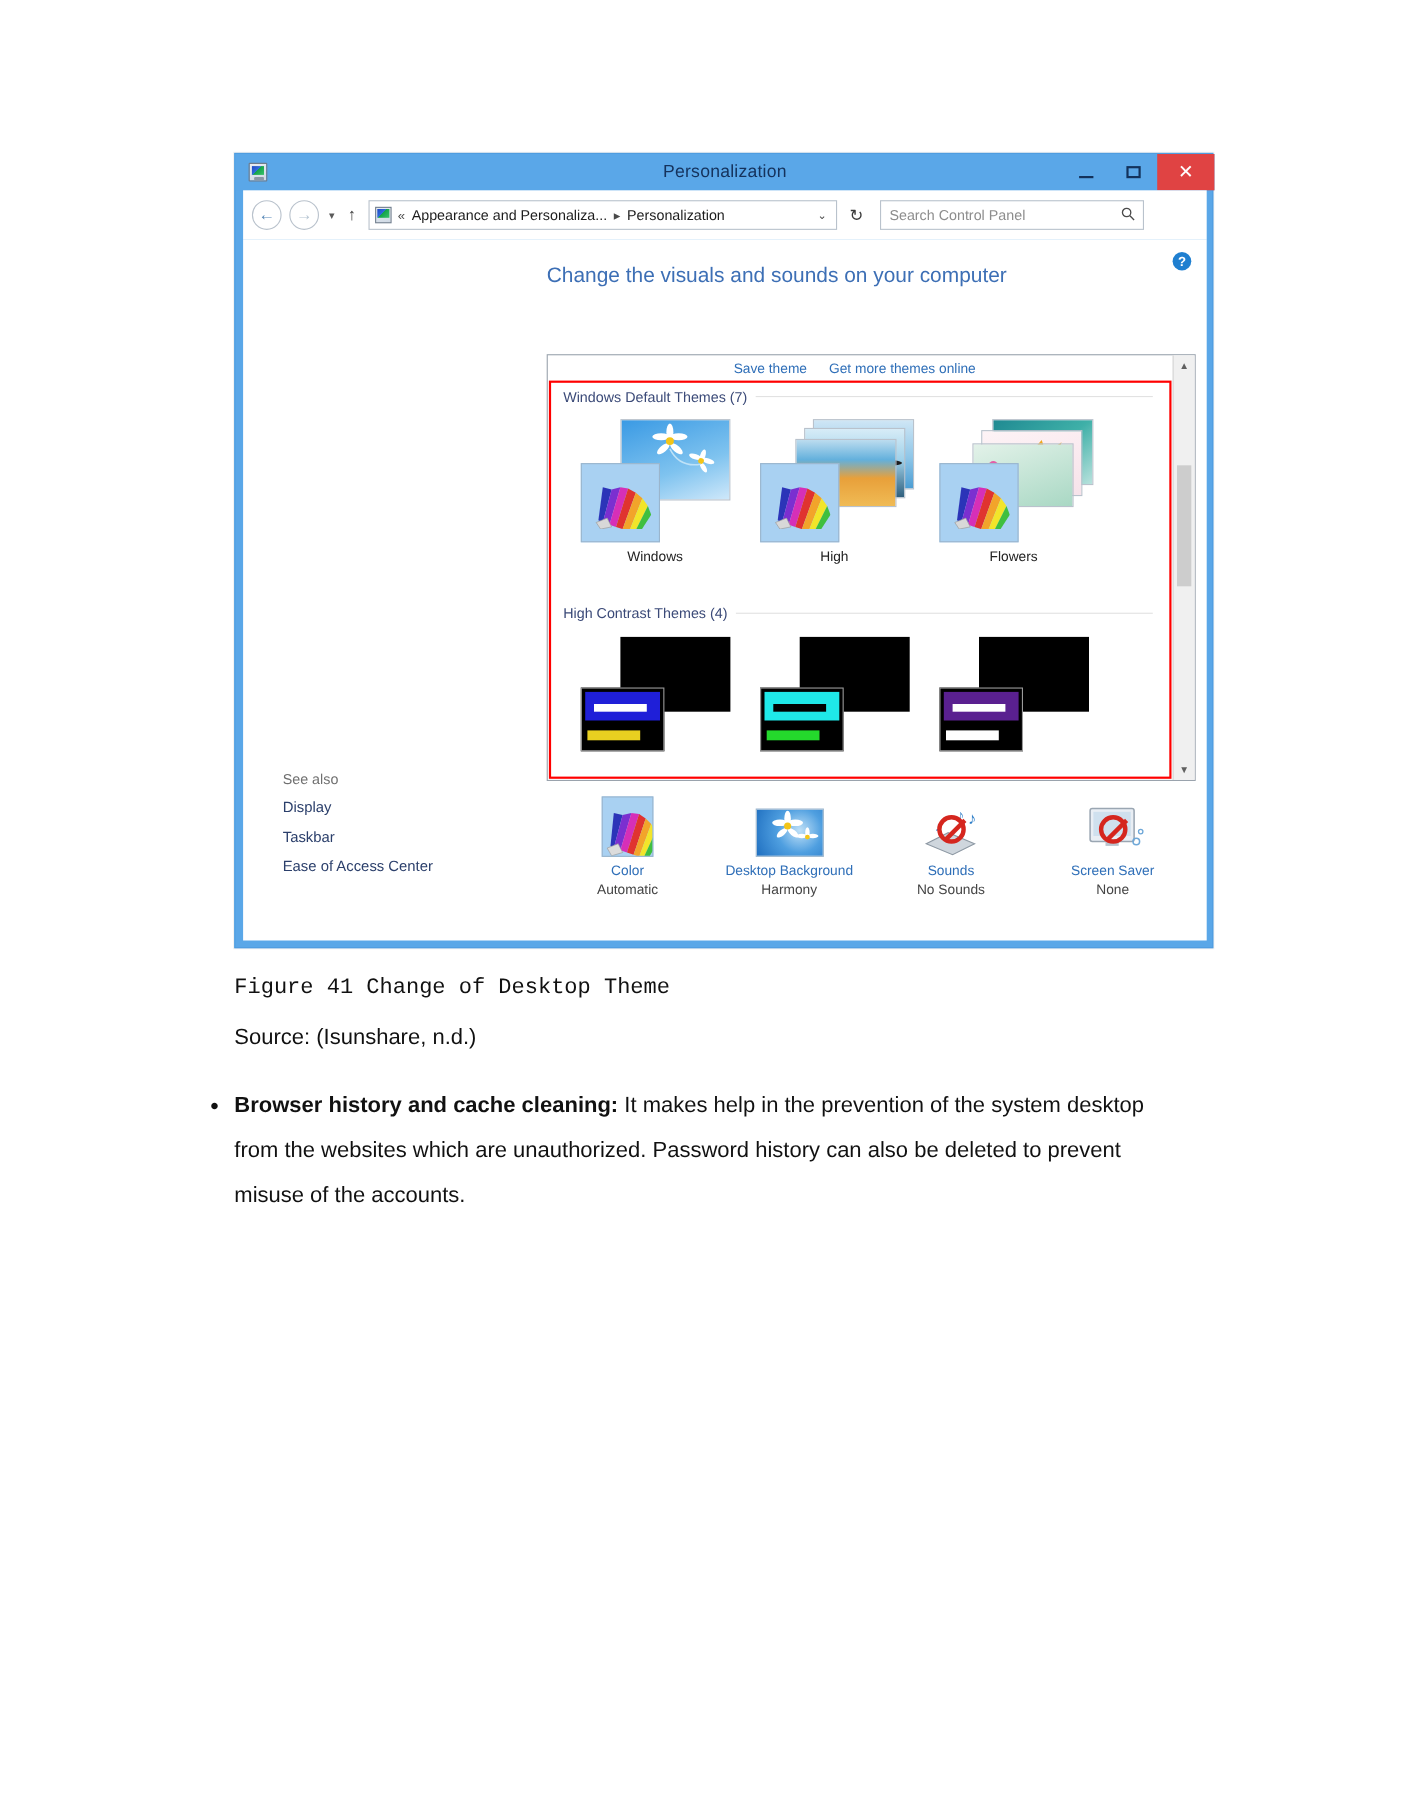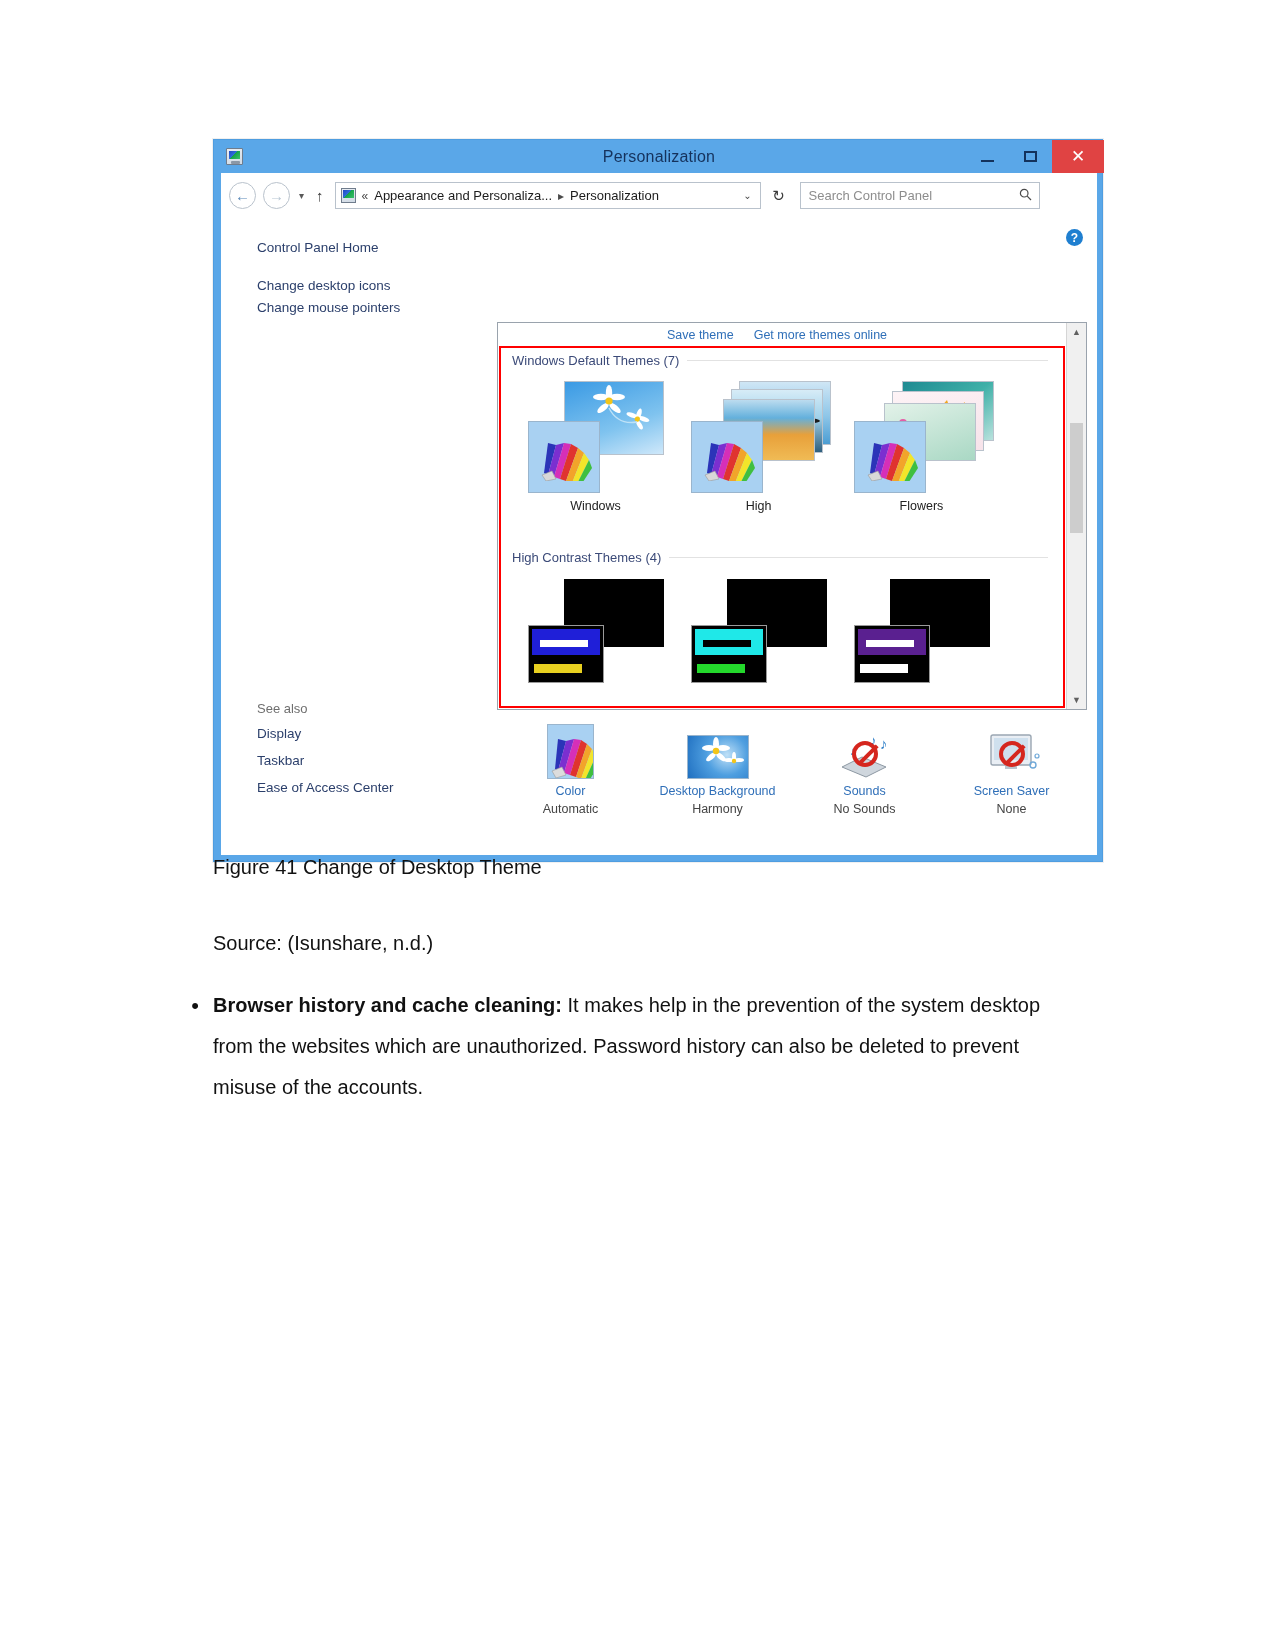--- a/index.html
+++ b/index.html
@@ -238,35 +238,30 @@
             <line x1="8.2" y1="8.2" x2="12" y2="12" stroke="#4a4a4a" stroke-width="1.2"></line>
           </svg>
         </span>
       </div>
     </div>
 
     <div class="content">
 
       <div class="help-ico">?</div>
 
-      <div class="leftnav">
-        <div class="lnk">Control Panel Home</div>
-        <div class="gap"></div>
-        <div class="lnk">Change desktop icons</div>
-        <div class="lnk">Change mouse pointers</div>
-      </div>
 
       <div class="seealso">
         <div class="hd">See also</div>
         <div class="lnk">Display</div>
         <div class="lnk">Taskbar</div>
         <div class="lnk">Ease of Access Center</div>
       </div>
 
       <div class="main">
+        <div class="h1">Change the visuals and sounds on your computer</div>
       </div>
 
       <div class="themebox">
         <div class="themebox-head">
           <span style="color:#2f6fb8">Save theme</span>
           <span style="color:#2f6fb8">Get more themes online</span>
         </div>
 
         <div class="redbox"></div>
 
@@ -524,21 +519,21 @@
           </div>
           <div class="blabel">Screen Saver</div>
           <div class="bvalue">None</div>
         </div>
 
       </div>
 
     </div>
   </div>
 
-  <div class="cap" style="left:213px; top:856px;">Figure 41 Change of Desktop Theme</div>
+  <div class="cap" style="left:213px; top:887px;font-family:Liberation Mono, monospace;">Figure 41 Change of Desktop Theme</div>
   <div class="cap" style="left:213px; top:932px;">Source: (Isunshare, n.d.)</div>
 
   <div class="bullet-row">
     <div class="bullet-dot">•</div>
     <div class="bullet-text">
       <b>Browser history and cache cleaning:</b><span> It makes help in the prevention of the system desktop from the websites which are unauthorized. Password history can also be deleted to prevent misuse of the accounts.</span>
     </div>
   </div>
 
 </div>

